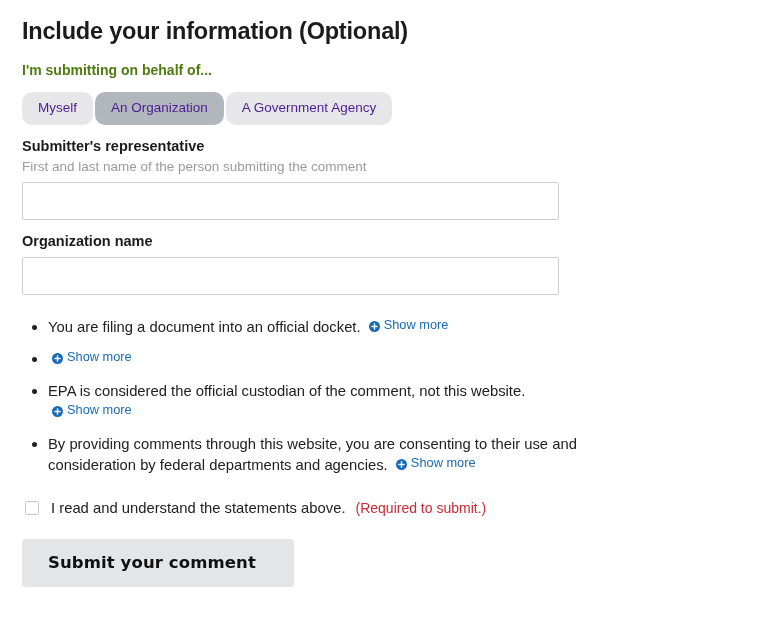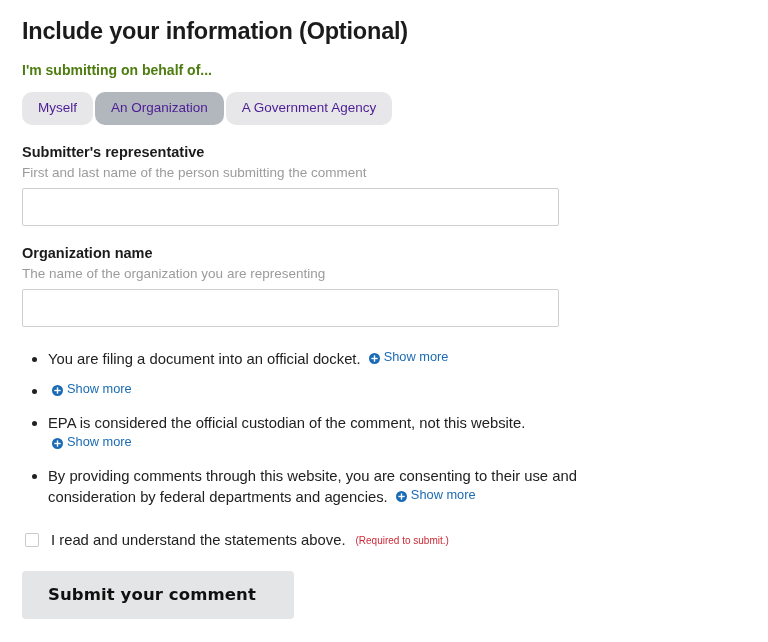--- a/index.html
+++ b/index.html
@@ -60,21 +60,21 @@
     padding: 8px 16px 9px 16px;
     cursor: pointer;
     white-space: nowrap;
   }
   .seg-btn.selected {
     background: #b2b7bd;
   }
 
   
   .field-block {
-    margin-top: 18px;
+    margin-top: 12px;
   }
   .field-label {
     font-size: 14.5px;
     line-height: 19px;
     font-weight: bold;
     color: #1b1b1b;
   }
   .field-hint {
     font-size: 13.5px;
     line-height: 19px;
@@ -166,21 +166,21 @@
     cursor: pointer;
     flex: 0 0 14px;
   }
   .consent-text {
     font-size: 14.8px;
     line-height: 20px;
     color: #212121;
   }
   .required-note {
     color: #cc2936;
-    font-size: 10px;
+    font-size: 14px;
     margin-left: 10px;
   }
 
   
   .submit-wrap {
     margin-top: 21px;
   }
   .submit-btn {
     font-family: "DejaVu Sans", sans-serif;
     font-size: 16.5px;
@@ -210,21 +210,20 @@
   </div>
 
   <div class="field-block">
     <div class="field-label">Submitter's representative</div>
     <div class="field-hint">First and last name of the person submitting the comment</div>
     <input class="text-input" type="text" placeholder="" style="">
   </div>
 
   <div class="field-block">
     <div class="field-label">Organization name</div>
-    <div class="field-hint">The name of the organization you are representing</div>
     <input class="text-input" type="text" placeholder="" style="">
   </div>
 
   <ul class="statements">
     <li>
       <span>You are filing a document into an official docket.</span>
       <a class="show-more">
         <span class="plus-circle">
           <svg viewBox="0 0 16 16" width="11" height="11" aria-hidden="true">
             <circle cx="8" cy="8" r="8" fill="#1a6bb5"></circle>

